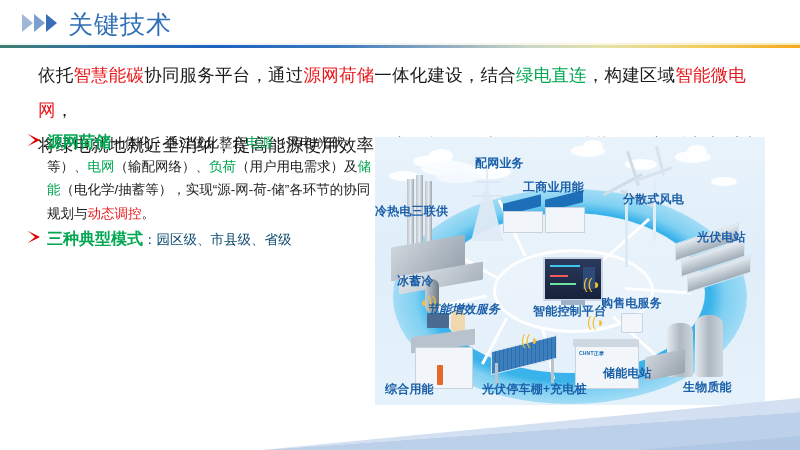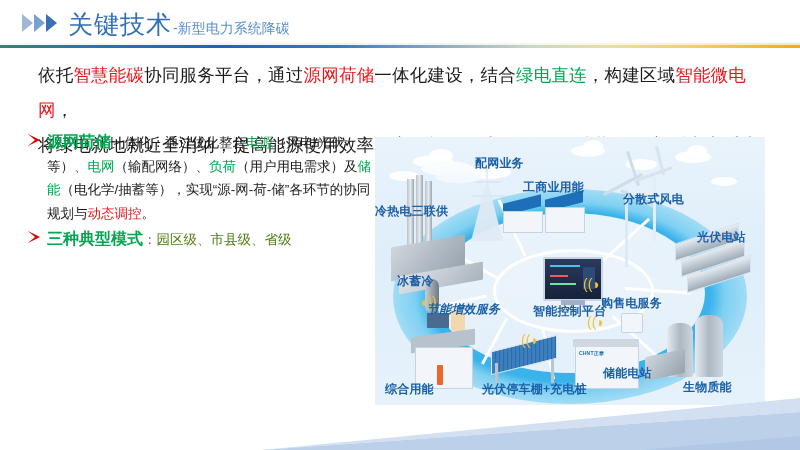--- a/index.html
+++ b/index.html
@@ -277,21 +277,20 @@
 <div id="header">
 
   <div id="chevrons">
     <span class="chev c1"></span>
     <span class="chev c2"></span>
     <span class="chev c3"></span>
   </div>
 
   <div id="title-wrap">
     <span id="page-title">关键技术</span>
-    <span id="page-subtitle">-新型电力系统降碳</span>
   </div>
 
   <div id="rule-top"></div>
   <div id="rule"></div>
 </div>
 
 <div id="intro">
   <span>依托</span><span class="red">智慧能碳</span><span>协同服务平台，通过</span><span class="red">源网荷储</span><span>一体化建设，结合</span><span class="green">绿电直连</span><span>，构建区域</span><span class="red">智能微电网</span><span>，</span><br>
   <span>将绿电就地就近全消纳，提高能源使用效率，实现能源“</span><span class="red">局部自治，区域共治</span><span>”的新型电力系统。</span>
 </div>
@@ -299,21 +298,21 @@
 <div id="bullets">
 
   <div class="bullet">
     <span class="arrow"></span>
     <span class="bhead">源网荷储</span><span class="btext"><span style="color: rgb(26, 26, 26);">一体化：通过优化整合</span><span style="color: rgb(0, 166, 81);">电源</span><span style="color: rgb(26, 26, 26);">（风电/光伏等）、</span><span style="color: rgb(0, 166, 81);">电网</span><span style="color: rgb(26, 26, 26);">（输配网络）、</span><span style="color: rgb(0, 166, 81);">负荷</span><span style="color: rgb(26, 26, 26);">（用户用电需求）及</span><span style="color: rgb(0, 166, 81);">储能</span><span style="color: rgb(26, 26, 26);">（电化学/抽蓄等），实现“源-网-荷-储”各环节的协同规划与</span><span style="color: rgb(232, 22, 26);">动态调控</span><span style="color: rgb(26, 26, 26);">。</span></span>
   </div>
 
 
   <div class="bullet">
     <span class="arrow"></span>
-    <span class="bhead">三种典型模式</span><span class="btext"><span style="color: #4d7c0f;">：园区级、市县级、省级</span></span>
+    <span class="bhead">三种典型模式</span><span class="btext"><span style="color: #0c4a6e;">：园区级、市县级、省级</span></span>
   </div>
 
 </div>
 
 <div id="diagram">
 
   <div class="sky-cloud" style="left:38px;top:18px;width:40px;height:13px;"></div>
   <div class="sky-cloud" style="left:54px;top:12px;width:24px;height:14px;"></div>
   <div class="sky-cloud" style="left:14px;top:34px;width:30px;height:10px;"></div>
   <div class="sky-cloud" style="left:196px;top:8px;width:34px;height:12px;"></div>

